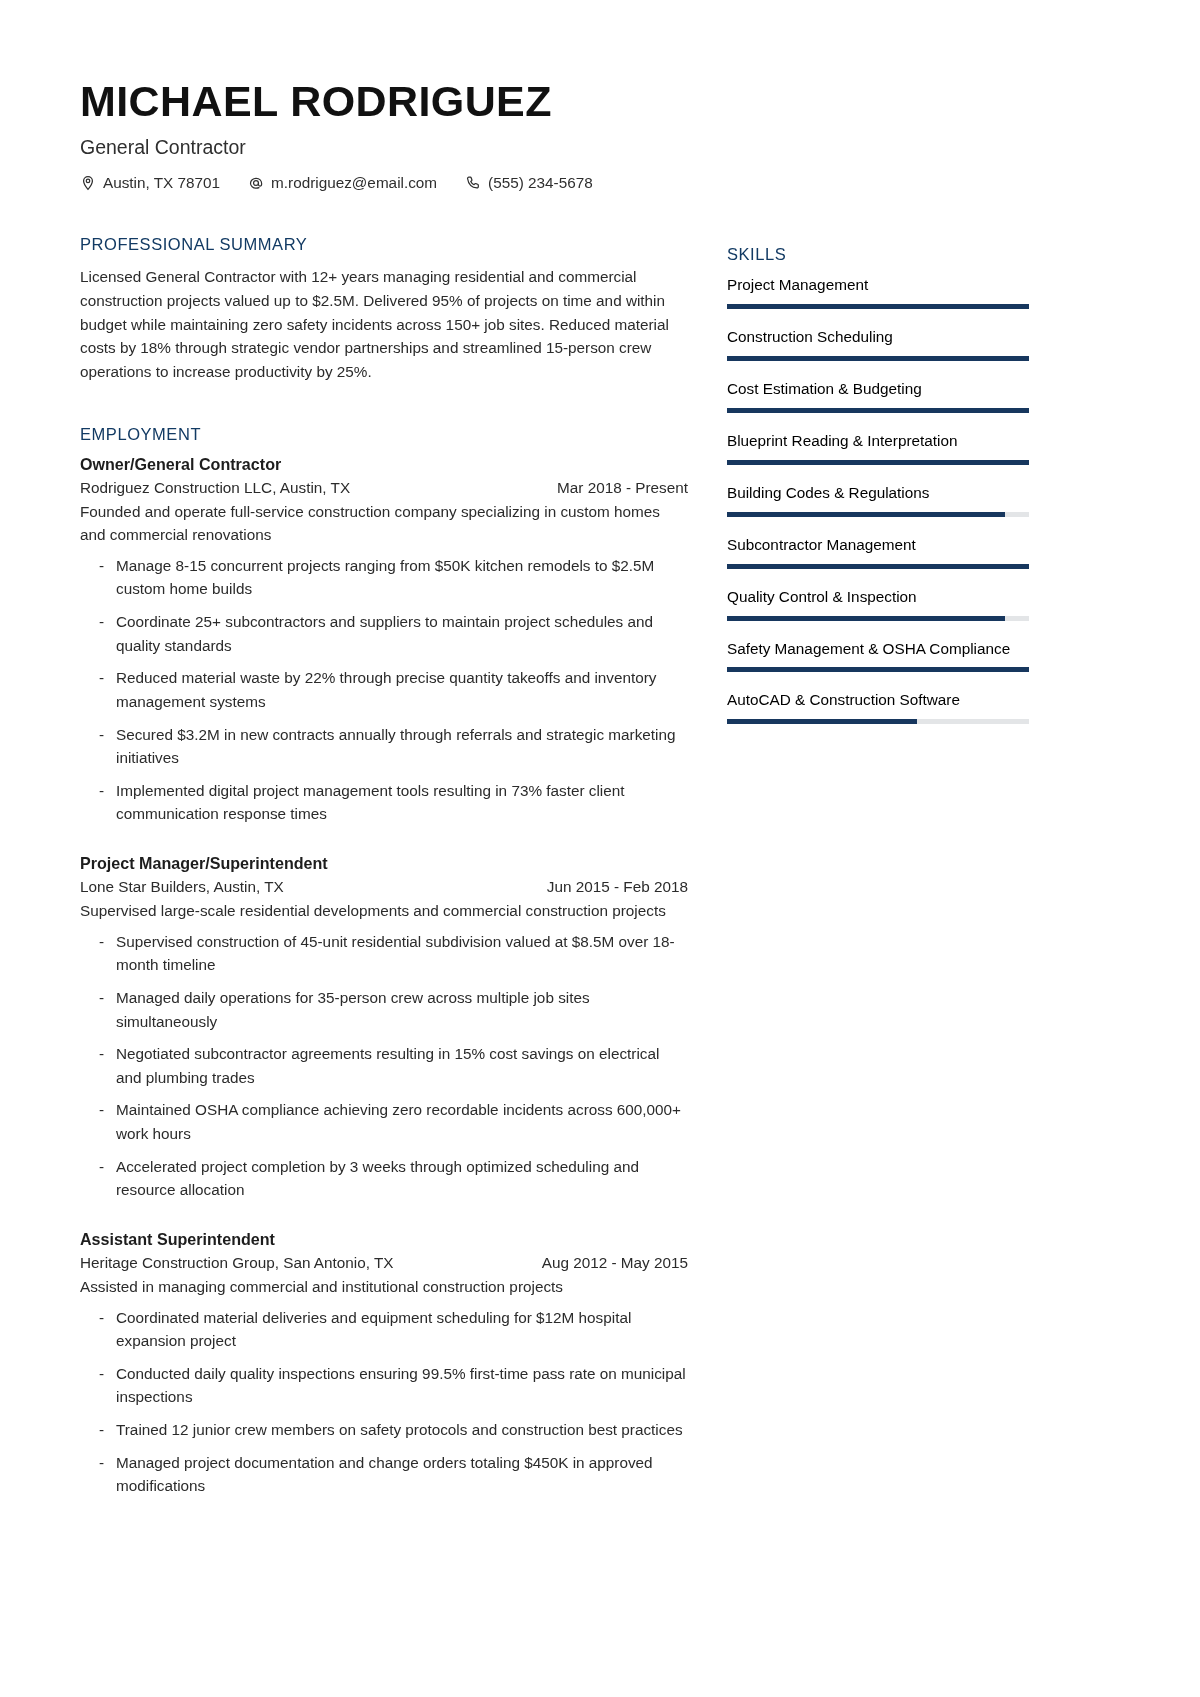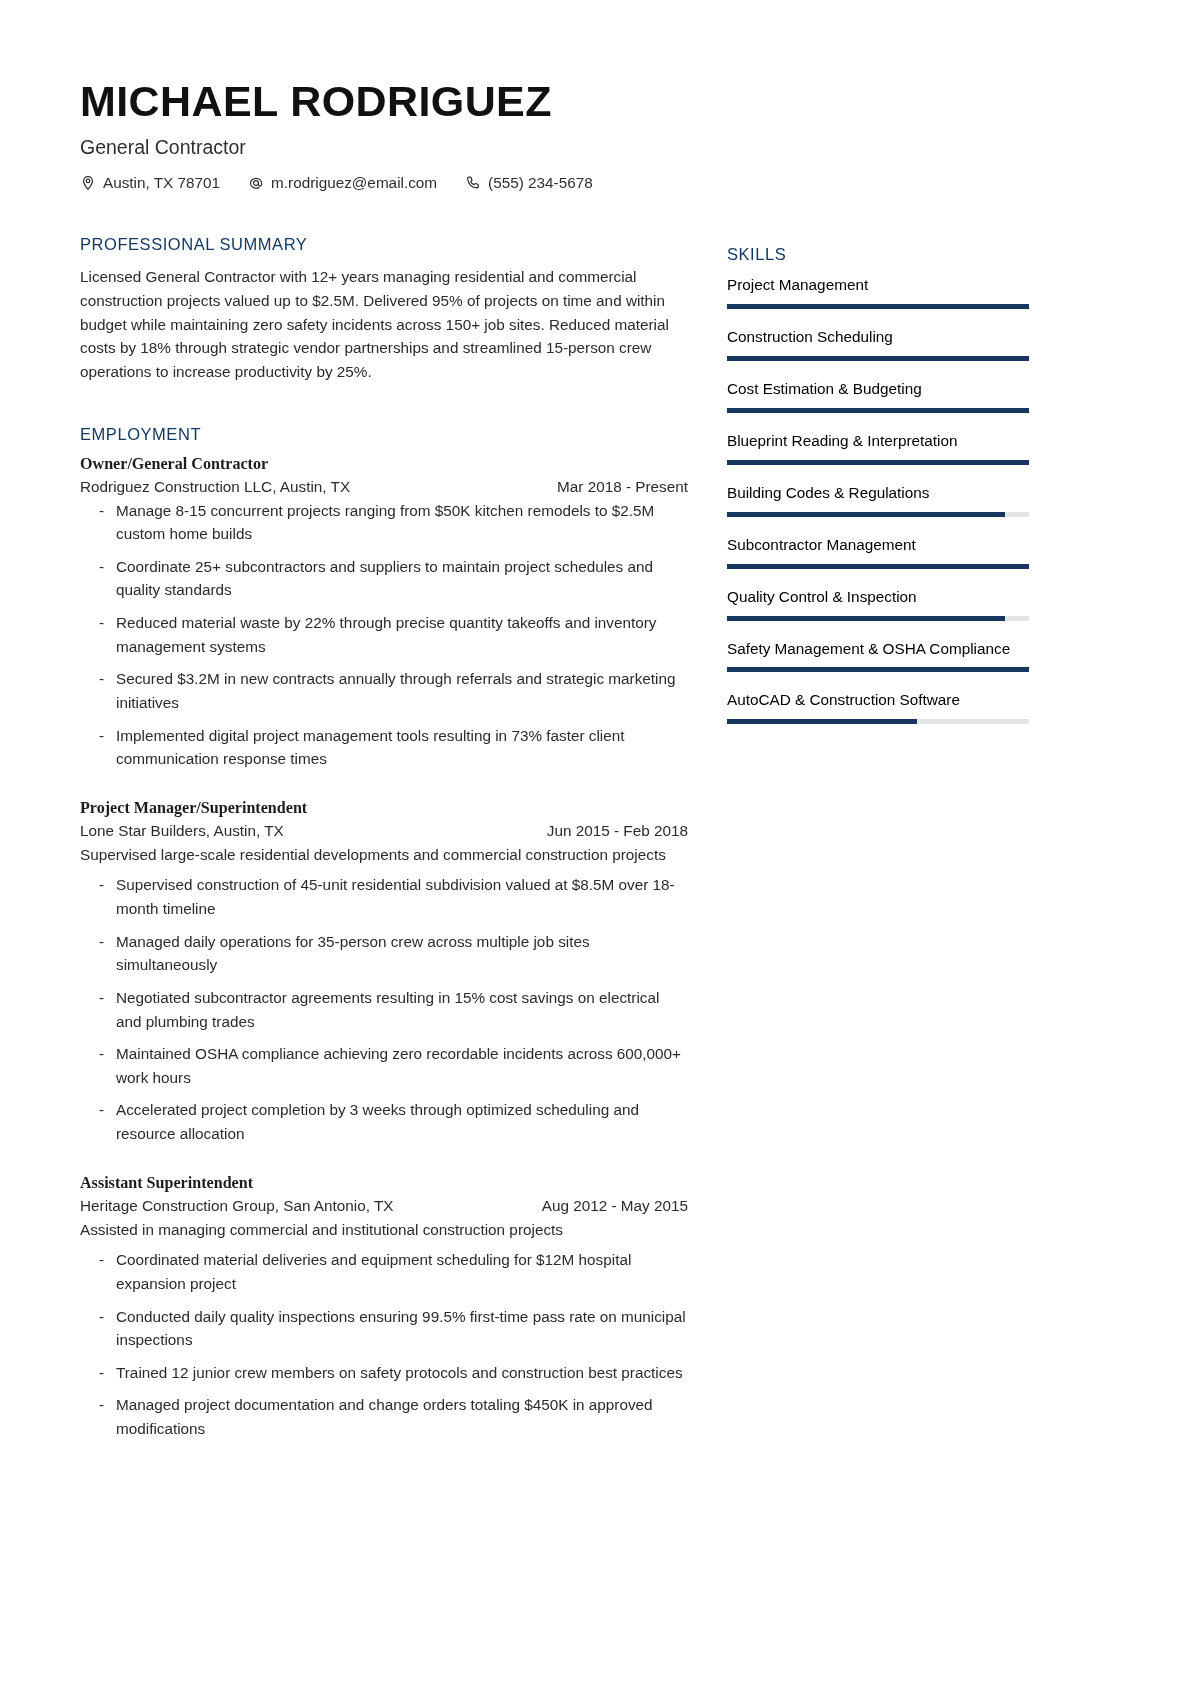--- a/index.html
+++ b/index.html
@@ -96,21 +96,20 @@
 
   
   .job { margin-bottom: 0; }
   .job + .job { margin-top: 28px; }
 
   .job-role {
     font-size: 16.1px;
     font-weight: 700;
     color: #1d1d1d;
     margin-bottom: 5px;
-    font-family: Liberation Serif, serif;
   }
 
   .job-line {
     display: flex;
     justify-content: space-between;
     align-items: center;
     font-size: 15.3px;
     color: #2b2b2b;
     margin-bottom: 3px;
   }
@@ -228,20 +227,21 @@
 
       <div class="sec">
         <div class="sec-head">EMPLOYMENT</div>
         <div id="jobs-container">
             <div class="job">
               <div class="job-role">Owner/General Contractor</div>
               <div class="job-line">
                 <span class="job-company">Rodriguez Construction LLC, Austin, TX</span>
                 <span class="job-dates">Mar 2018 - Present</span>
               </div>
+              <div class="job-desc">Founded and operate full-service construction company specializing in custom homes and commercial renovations</div>
               <div class="bullets">
                 <div class="bullet">
                   <span class="dash">-</span>
                   <span class="btext">Manage 8-15 concurrent projects ranging from $50K kitchen remodels to $2.5M custom home builds</span>
                 </div>
                 <div class="bullet">
                   <span class="dash">-</span>
                   <span class="btext">Coordinate 25+ subcontractors and suppliers to maintain project schedules and quality standards</span>
                 </div>
                 <div class="bullet">

